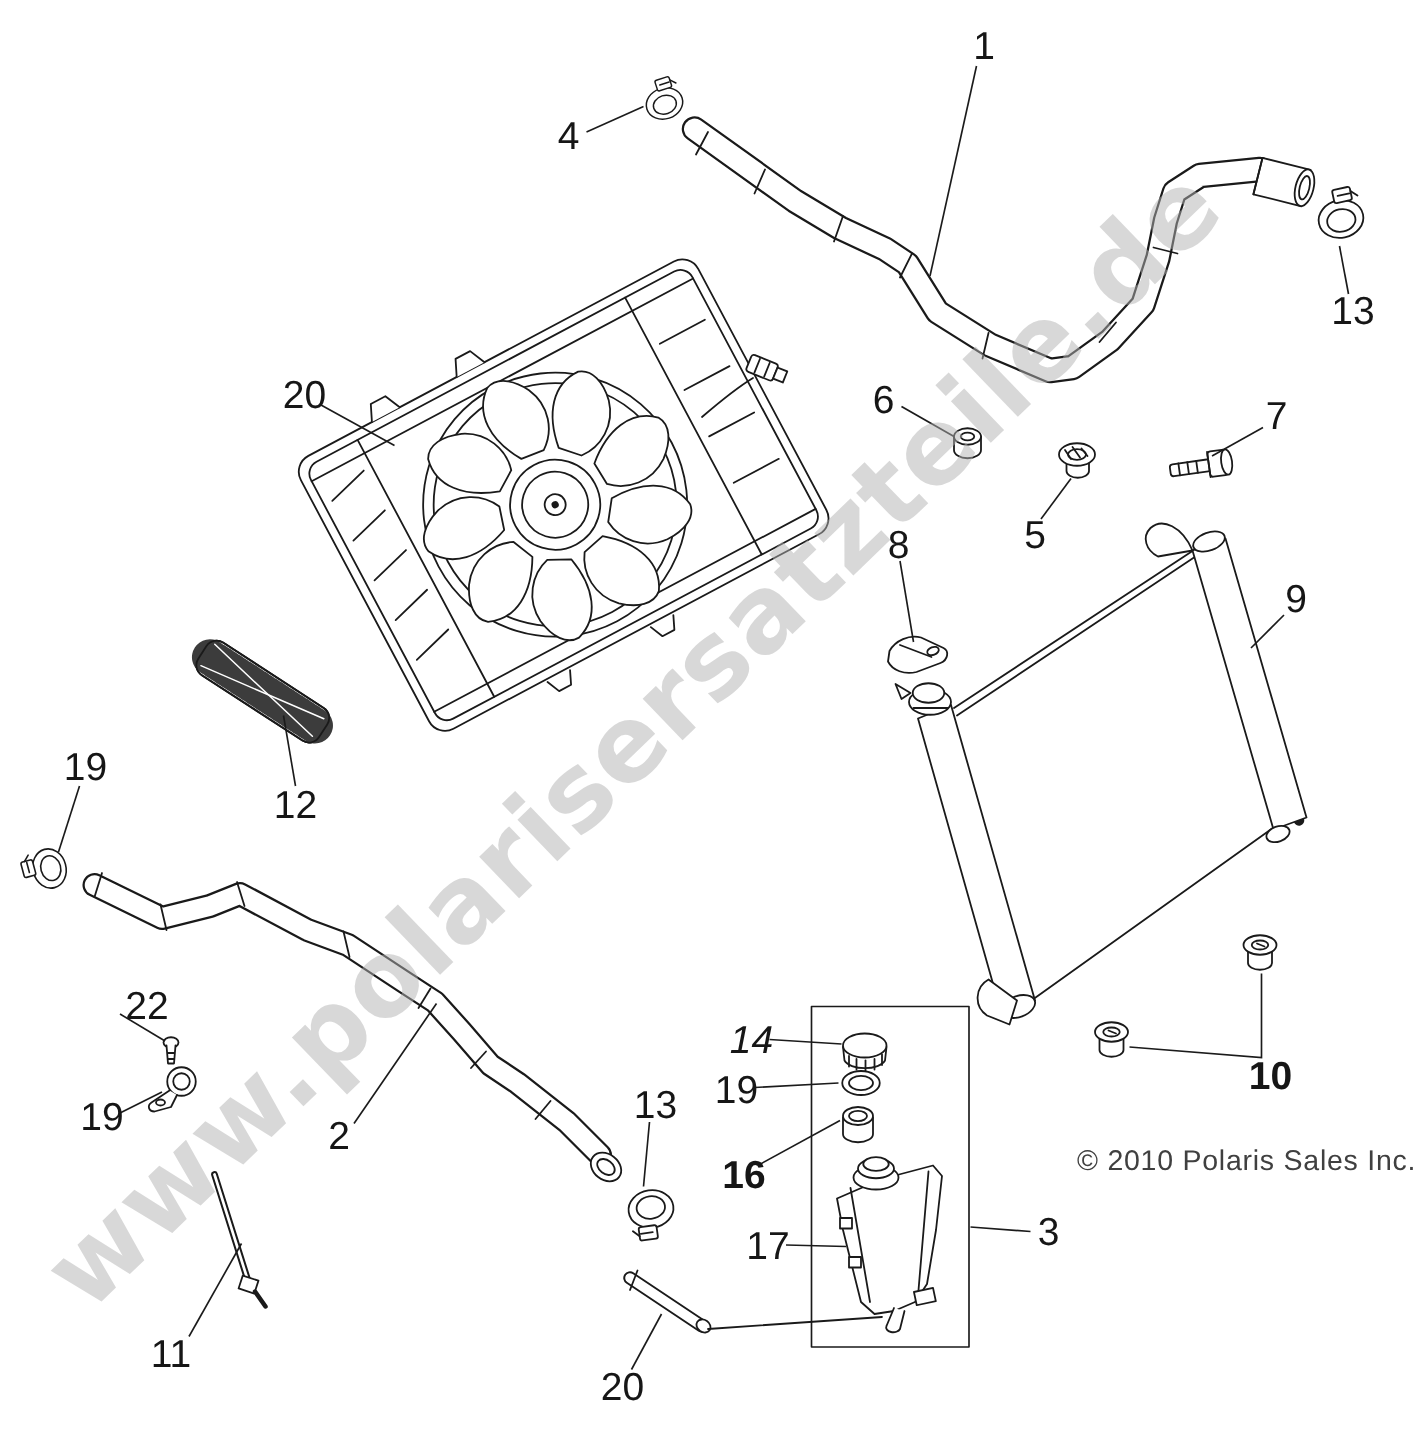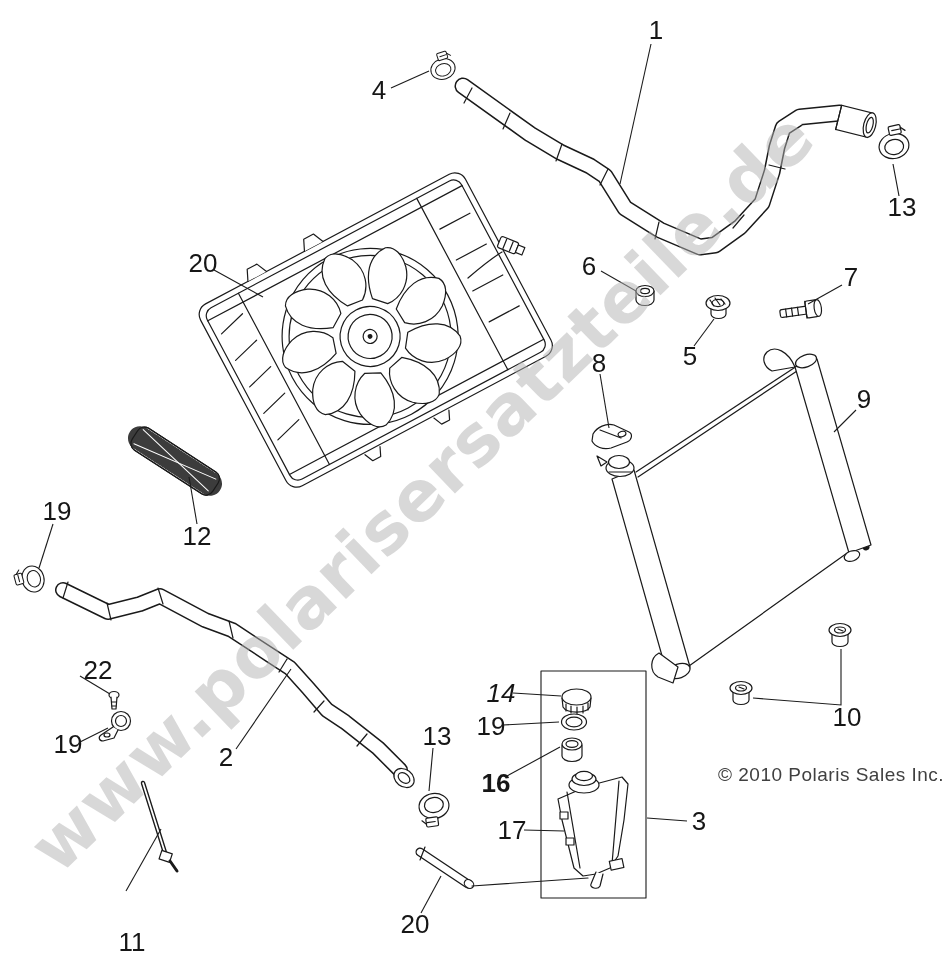--- a/index.html
+++ b/index.html
@@ -330,22 +330,22 @@
   <div>
       <div class="callout" style="left: 656px; top: 30px;">1</div>
       <div class="callout" style="left: 226px; top: 757px;">2</div>
       <div class="callout" style="left: 699px; top: 821px;">3</div>
       <div class="callout" style="left: 379px; top: 90px;">4</div>
       <div class="callout" style="left: 690px; top: 356px;">5</div>
       <div class="callout" style="left: 589px; top: 266px;">6</div>
       <div class="callout" style="left: 851px; top: 277px;">7</div>
       <div class="callout" style="left: 599px; top: 363px;">8</div>
       <div class="callout" style="left: 864px; top: 399px;">9</div>
-      <div class="callout" style="left: 847px; top: 717px;">10</div>
-      <div class="callout" style="left: 132px; top: 902px; margin-top: 40px;">11</div>
+      <div class="callout" style="left: 847px; top: 717px; font-weight: bold;">10</div>
+      <div class="callout" style="left: 114px; top: 902px;">11</div>
       <div class="callout" style="left: 197px; top: 536px;">12</div>
       <div class="callout" style="left: 902px; top: 207px;">13</div>
       <div class="callout" style="left: 437px; top: 736px;">13</div>
       <div class="callout" style="left: 501px; top: 693px; font-style: italic;">14</div>
       <div class="callout" style="left: 491px; top: 726px;">19</div>
       <div class="callout" style="left: 496px; top: 783px; font-weight: bold;">16</div>
       <div class="callout" style="left: 512px; top: 830px;">17</div>
       <div class="callout" style="left: 203px; top: 263px;">20</div>
       <div class="callout" style="left: 57px; top: 511px;">19</div>
       <div class="callout" style="left: 415px; top: 924px;">20</div>

